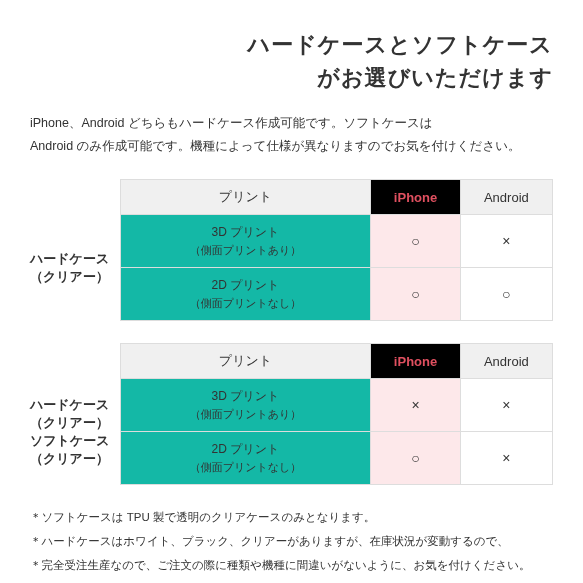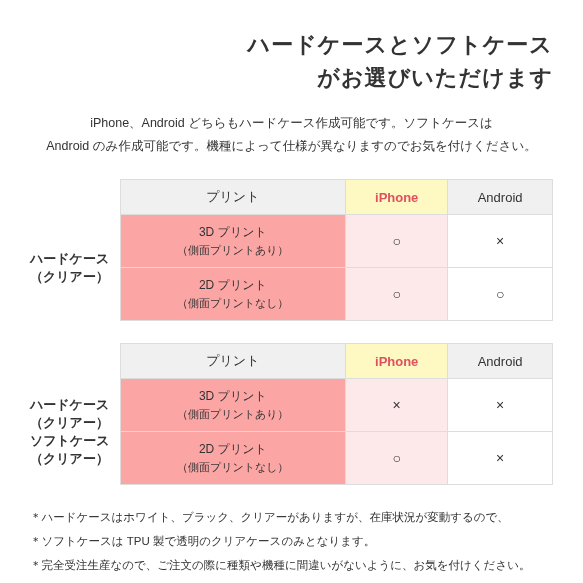--- a/index.html
+++ b/index.html
@@ -16,57 +16,56 @@
     }
     .title {
       text-align: right;
       font-size: 22px;
       font-weight: bold;
       line-height: 1.5;
       margin-bottom: 18px;
       letter-spacing: 0.05em;
     }
     .description {
-      text-align: center;
       font-size: 12.5px;
       line-height: 1.8;
       color: #333;
       margin-bottom: 22px;
     }
     .table-section {
       margin-bottom: 22px;
     }
     table {
       width: 100%;
       border-collapse: collapse;
     }
     th {
       background: #f0f0f0;
       text-align: center;
-      padding: 8px 6px;
+      padding: 8px 0;
       font-size: 13px;
       font-weight: normal;
       border: 1px solid #ddd;
     }
     th.iphone-header {
-      background: #fef9c3;
+      background: #000000;
       color: #e05060;
       font-weight: bold;
       text-align: center;
     }
     td {
       border: 1px solid #ddd;
       text-align: center;
       padding: 8px 6px;
       font-size: 12px;
       background: #fff;
     }
     td.cell-label {
       text-align: center;
-      background: #fca5a5;
+      background: #14b8a6;
       font-size: 12px;
       line-height: 1.5;
     }
     td.iphone-cell {
       background: #fde8ea;
     }
     .row-label-cell {
       border: none;
       background: transparent;
       text-align: left;
@@ -184,18 +183,18 @@
           </td>
           <td>
             <span class="symbol-cross">×</span>
           </td>
         </tr>
       </tbody>
     </table>
   </div>
 
   <div class="notes">
-  <p>＊ハードケースはホワイト、ブラック、クリアーがありますが、在庫状況が変動するので、</p>
-      <p>＊ソフトケースは TPU 製で透明のクリアケースのみとなります。</p>
+  <p>＊ソフトケースは TPU 製で透明のクリアケースのみとなります。</p>
+      <p>＊ハードケースはホワイト、ブラック、クリアーがありますが、在庫状況が変動するので、</p>
       <p>＊完全受注生産なので、ご注文の際に種類や機種に間違いがないように、お気を付けください。</p>
     </div>
 
 </div>
 
 </body></html>

